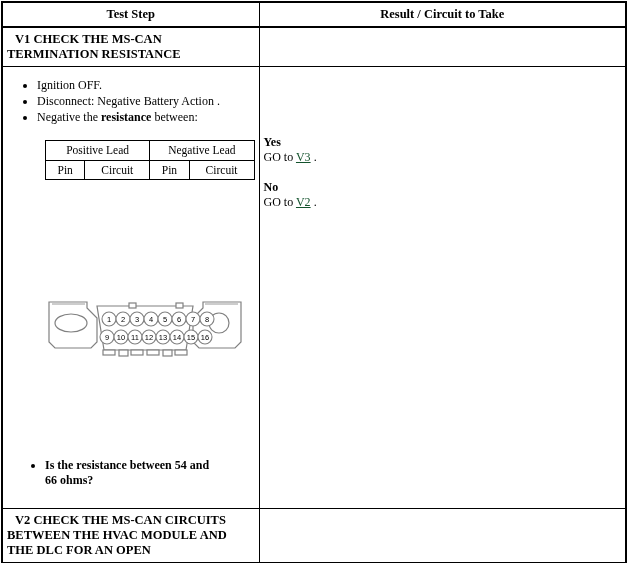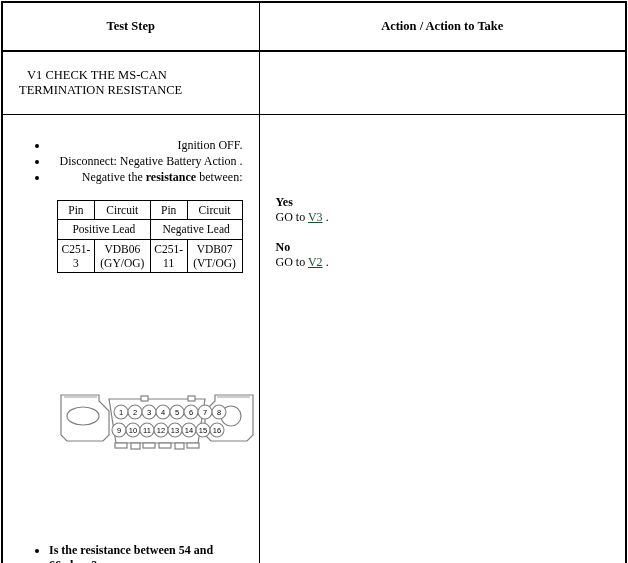--- a/index.html
+++ b/index.html
@@ -20,57 +20,56 @@
     width: 626px;
     border-collapse: collapse;
     table-layout: fixed;
     border: 2px solid #000;
     margin: 1px 0 0 1px;
   }
   .diag-table > tbody > tr > td,
   .diag-table > tbody > tr > th {
     border: 1px solid #000;
     vertical-align: top;
-    padding: 16px;
+    padding: 4px;
   }
   col.c-step { width: 257px; }
   col.c-res  { width: 367px; }
 
   .hdr-cell {
     text-align: center;
     font-weight: bold;
     font-size: 12.5px;
     padding: 4px 0 5px 0;
     border-bottom: 2px solid #000 !important;
   }
 
   .title-cell {
-    font-weight: normal;
+    font-weight: bold;
     font-size: 12.5px;
     line-height: 15px;
     padding: 5px 6px 5px 6px;
     text-indent: 8px;
   }
 
   .body-cell {
     padding: 0;
   }
 
   ul.steps {
     margin: 7px 0 0 0;
     padding-left: 30px;
     list-style-type: disc;
     font-size: 12px;
     line-height: 15px;
-    text-align: right;
   }
   ul.steps li { margin: 0 0 1px 0; }
 
   ul.question {
-    margin: 0;
+    margin: 8px;
     padding-left: 30px;
     list-style-type: disc;
     font-size: 12px;
     line-height: 15px;
     font-weight: bold;
   }
   ul.question li { padding-right: 24px; }
 
   .lead-wrap { padding: 14px 0 0 38px; }
   table.lead-table {
@@ -121,61 +120,49 @@
 
 <table class="diag-table">
   <colgroup>
     <col class="c-step">
     <col class="c-res">
   </colgroup>
   <tbody>
 
     <tr>
       <td class="hdr-cell">Test Step</td>
-      <td class="hdr-cell">Action / Action to Take</td>
+      <td class="hdr-cell">Result / Circuit to Take</td>
     </tr>
 
     <tr>
       <td class="title-cell">V1 CHECK THE MS-CAN TERMINATION RESISTANCE</td>
       <td></td>
     </tr>
 
     <tr>
       <td class="body-cell">
 
         <ul class="steps">
           <li>Ignition OFF.</li>
           <li>Disconnect: Negative Battery Action .</li>
           <li><span>Negative the </span><b>resistance</b><span> between:</span></li>
         </ul>
 
         <div class="lead-wrap">
           <table class="lead-table">
             <tbody>
               <tr>
+                <td class="lead-grp" colspan="2">Positive Lead</td>
+                <td class="lead-grp" colspan="2">Negative Lead</td>
+              </tr>
+              <tr>
                 <td class="lt-pin">Pin</td>
                 <td class="lt-cct">Circuit</td>
                 <td class="lt-pin">Pin</td>
                 <td class="lt-cct">Circuit</td>
-              </tr>
-              <tr>
-                <td class="lead-grp" colspan="2">Positive Lead</td>
-                <td class="lead-grp" colspan="2">Negative Lead</td>
-              </tr>
-              <tr>
-                <td class="lt-pin">C251-3</td>
-                <td class="lt-cct">
-                  <span>VDB06</span><br>
-                  <span>(GY/OG)</span>
-                </td>
-                <td class="lt-pin">C251-11</td>
-                <td class="lt-cct">
-                  <span>VDB07</span><br>
-                  <span>(VT/OG)</span>
-                </td>
               </tr>
             </tbody>
           </table>
         </div>
 
         <div style="height:108px"></div>
 
         <div class="connector-wrap">
           <svg width="200" height="68" viewBox="0 0 200 68">
             <g fill="#ffffff" stroke="#808080" stroke-width="1.2">
@@ -253,15 +240,19 @@
       <td class="result-cell">
         <div class="res-pad"></div>
         <div class="res-label">Yes</div>
         <div><span>GO to </span><a href="#" class="lnk">V3</a><span> .</span></div>
         <div class="res-gap"></div>
         <div class="res-label">No</div>
         <div><span>GO to </span><a href="#" class="lnk">V2</a><span> .</span></div>
       </td>
     </tr>
 
+    <tr>
+      <td class="title-cell">V2 CHECK THE MS-CAN CIRCUITS BETWEEN THE HVAC MODULE AND THE DLC FOR AN OPEN</td>
+      <td></td>
+    </tr>
 
   </tbody>
 </table>
 
 </body></html>

